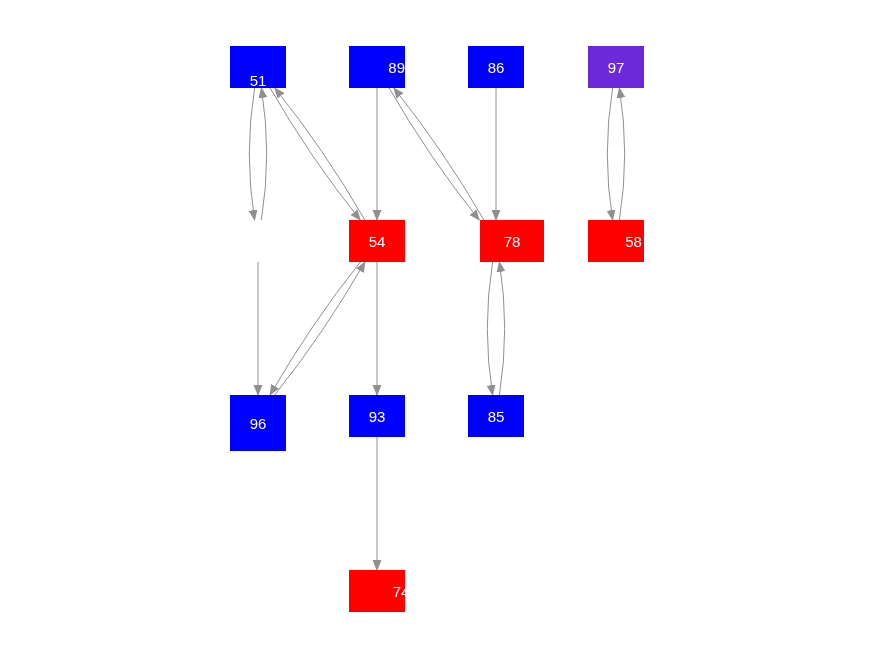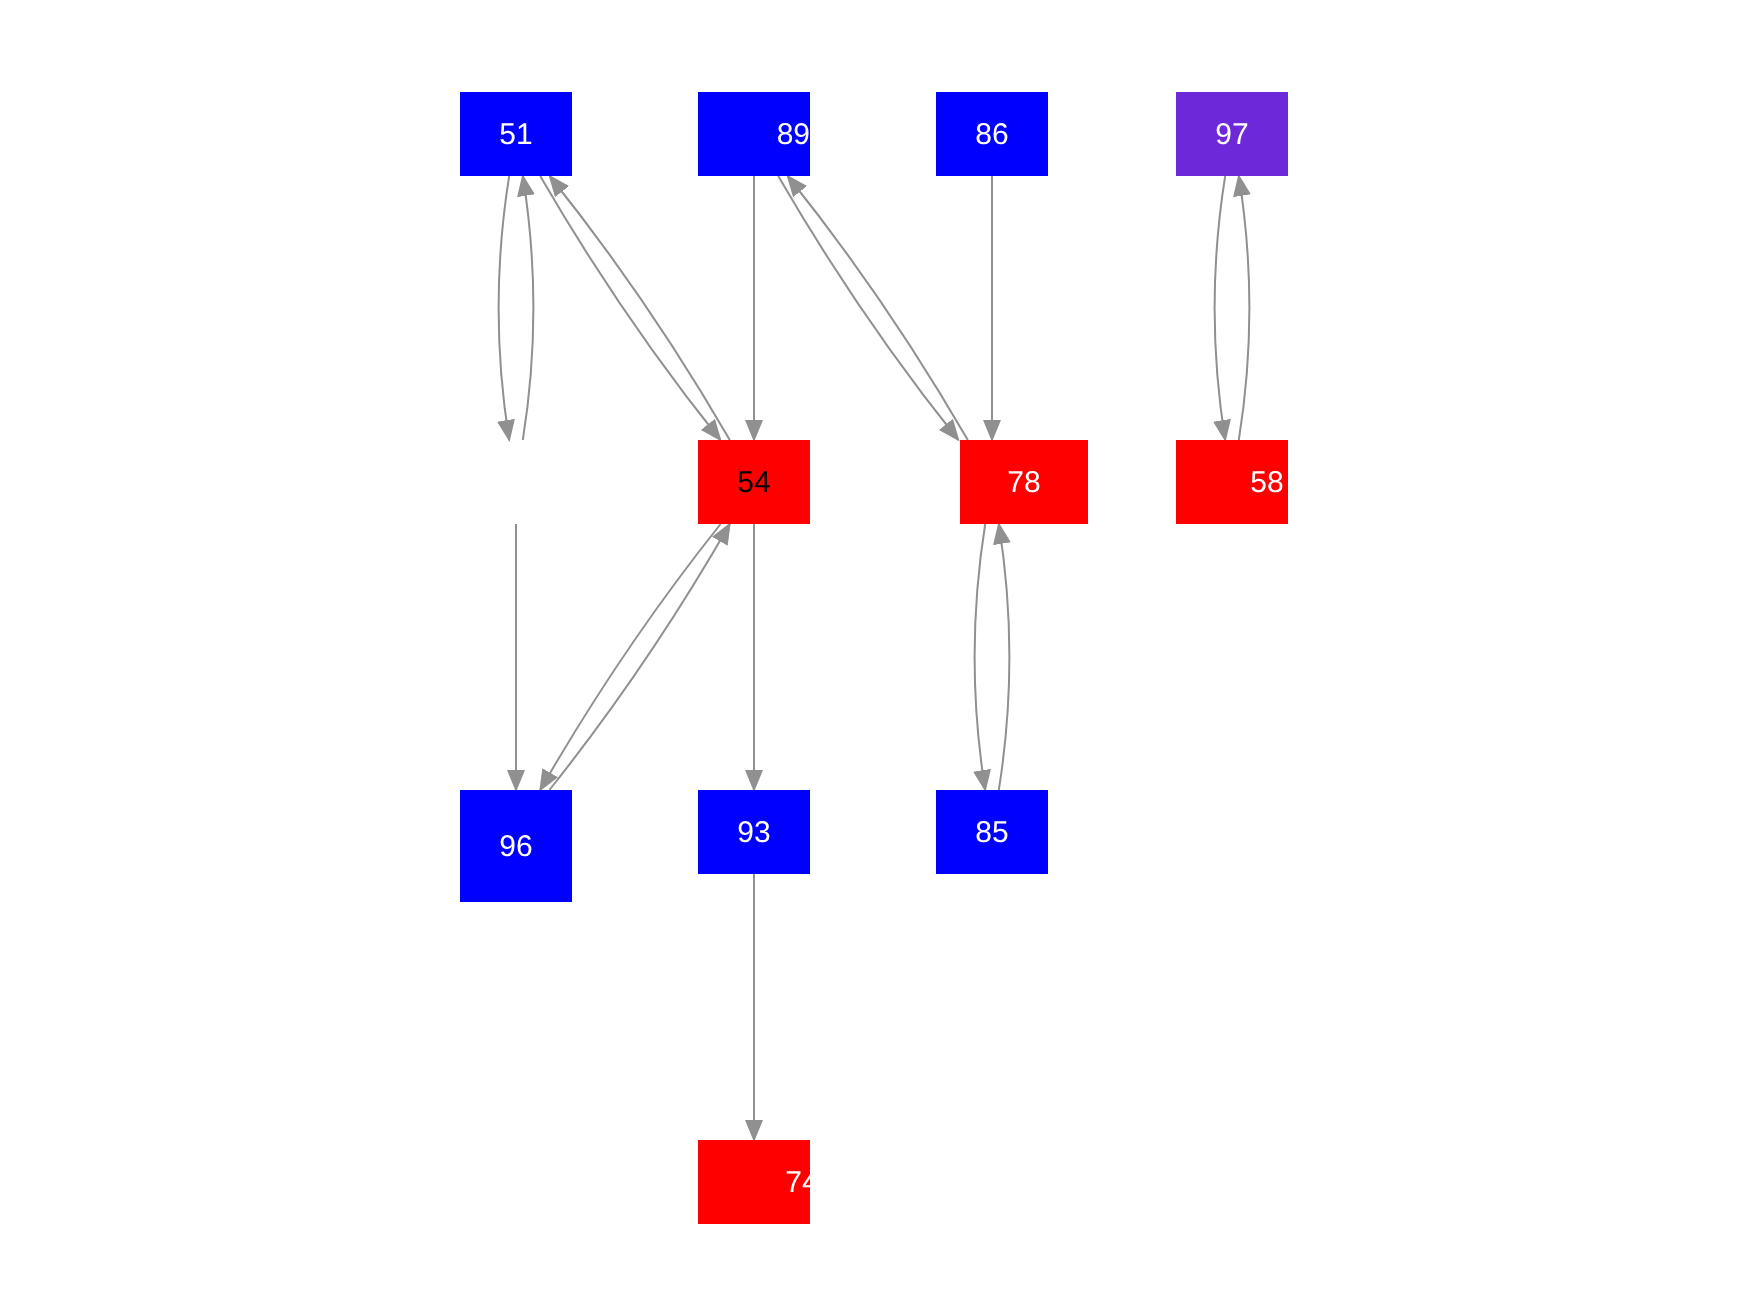--- a/index.html
+++ b/index.html
@@ -68,33 +68,33 @@
       <path d="M 619.4 220.0 Q 630.0 154.0 619.4 88.0" class="edge-path" stroke="#909090" marker-end="url(#arrow)"></path>
       <path d="M 258.0 262.0 Q 258.0 328.5 258.0 395.0" class="edge-path" stroke="#909090" marker-end="url(#arrow)"></path>
       <path d="M 360.3 262.0 Q 310.9 324.0 270.1 395.0" class="edge-path" stroke="#909090" marker-end="url(#arrow)"></path>
       <path d="M 274.7 395.0 Q 324.1 333.0 364.9 262.0" class="edge-path" stroke="#909090" marker-end="url(#arrow)"></path>
       <path d="M 377.0 262.0 Q 377.0 328.5 377.0 395.0" class="edge-path" stroke="#909090" marker-end="url(#arrow)"></path>
       <path d="M 492.6 262.0 Q 482.0 328.5 492.6 395.0" class="edge-path" stroke="#909090" marker-end="url(#arrow)"></path>
       <path d="M 499.4 395.0 Q 510.0 328.5 499.4 262.0" class="edge-path" stroke="#909090" marker-end="url(#arrow)"></path>
       <path d="M 377.0 437.0 Q 377.0 503.5 377.0 570.0" class="edge-path" stroke="#909090" marker-end="url(#arrow)"></path>
     </svg>
   <div id="nodes" class="nodes-layer">
-      <div class="graph-node" style="left: 230px; top: 46px; width: 56px; height: 42px; background: rgb(0, 0, 255); color: rgb(255, 255, 255);">
+      <div class="graph-node" style="left: 230px; top: 46px; width: 56px; height: 42px; background: rgb(0, 0, 255); color: rgb(255, 255, 255); align-items: flex-end;">
         <span>51</span>
       </div>
       <div class="graph-node" style="left: 349px; top: 46px; width: 56px; height: 42px; background: rgb(0, 0, 255); color: rgb(255, 255, 255); justify-content: flex-end;">
         <span>89</span>
       </div>
       <div class="graph-node" style="left: 468px; top: 46px; width: 56px; height: 42px; background: rgb(0, 0, 255); color: rgb(255, 255, 255);">
         <span>86</span>
       </div>
       <div class="graph-node" style="left: 588px; top: 46px; width: 56px; height: 42px; background: #6d28d9; color: rgb(255, 255, 255);">
         <span>97</span>
       </div>
-      <div class="graph-node" style="left: 349px; top: 220px; width: 56px; height: 42px; background: rgb(255, 0, 0); color: #000000;">
+      <div class="graph-node" style="left: 349px; top: 220px; width: 56px; height: 42px; background: rgb(255, 0, 0); color: #ffffff;">
         <span>54</span>
       </div>
       <div class="graph-node" style="left: 480px; top: 220px; width: 64px; height: 42px; background: rgb(255, 0, 0); color: rgb(255, 255, 255);">
         <span>78</span>
       </div>
       <div class="graph-node" style="left: 588px; top: 220px; width: 56px; height: 42px; background: rgb(255, 0, 0); color: rgb(255, 255, 255); padding-left: 35px;">
         <span>58</span>
       </div>
       <div class="graph-node" style="left: 230px; top: 395px; width: 56px; height: 56px; background: rgb(0, 0, 255); color: rgb(255, 255, 255);">
         <span>96</span>

